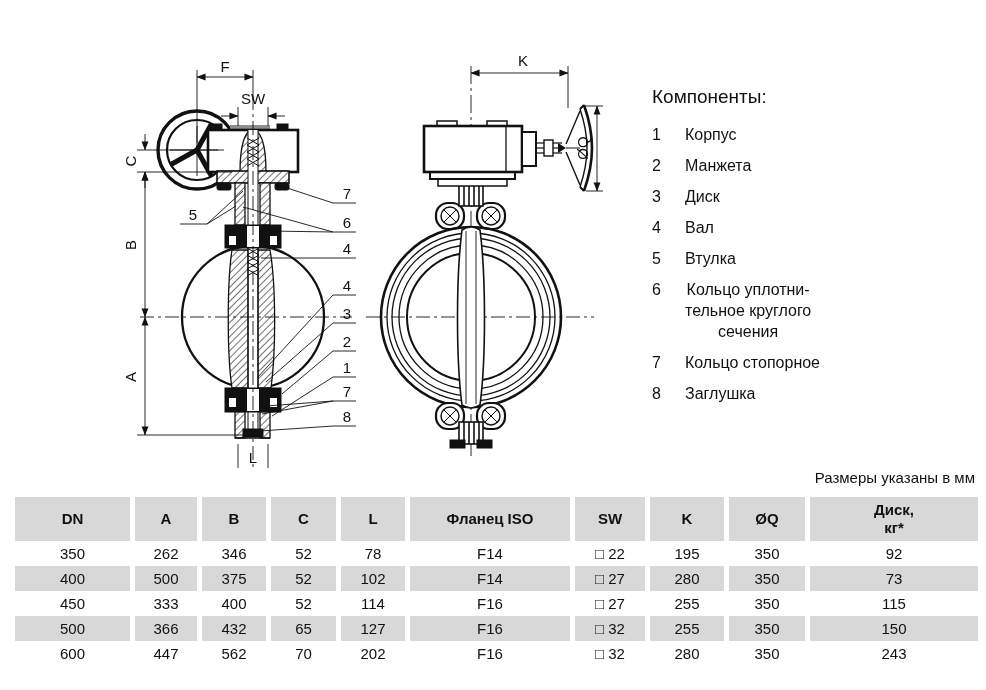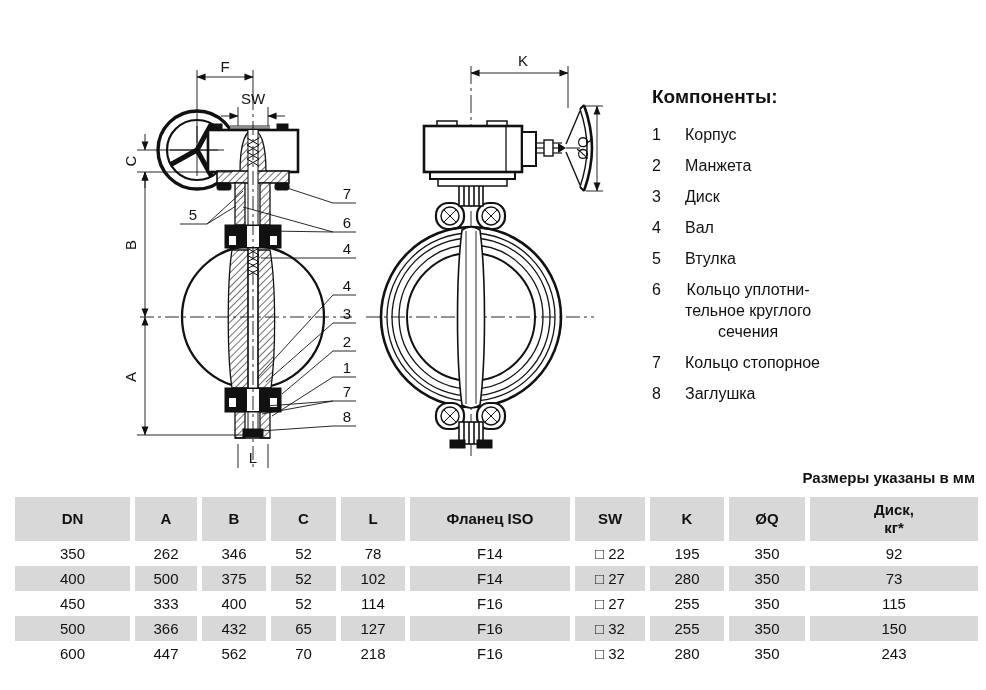--- a/index.html
+++ b/index.html
@@ -4,26 +4,26 @@
 <style>
   html,body{margin:0;padding:0;background:#ffffff;}
   body{width:986px;height:690px;position:relative;font-family:"Liberation Sans",sans-serif;color:#111;overflow:hidden;}
   .abs{position:absolute;}
   
   #drawing{left:0;top:0;}
   .dimtxt{font-size:15px;fill:#111;}
   .callout{font-size:15px;fill:#111;}
   
   #components{left:652px;top:86px;width:320px;}
-  .comp-title{font-size:19px;font-weight:bold;margin:0 0 16px 0;}
+  .comp-title{font-size:19px;font-weight:normal;margin:0 0 16px 0;}
   .comp-row{display:flex;line-height:21px;font-size:16px;margin-bottom:10px;}
   .comp-num{width:33px;flex:0 0 33px;}
   .comp-label{white-space:pre-line;text-align:center;}
   
-  #size-note{top:469px;right:11px;font-size:15px;font-weight:bold;text-align:left;}
+  #size-note{top:469px;right:11px;font-size:15px;font-weight:normal;text-align:left;}
   #dim-table{left:10px;top:497px;width:973px;border-collapse:separate;border-spacing:5px 0;table-layout:fixed;font-size:15px;}
   #dim-table th{background:#d8d8d8;font-weight:bold;height:44px;text-align:center;vertical-align:middle;white-space:pre-line;padding:0;line-height:18px;}
   #dim-table td{height:25px;text-align:center;vertical-align:middle;padding:0;margin-top:33px;}
   tr.shaded td{background:#d8d8d8;}
 </style>
 </head>
 <body>
 
 <svg id="drawing" class="abs" width="650" height="478" viewBox="0 0 650 478">
   <defs>
@@ -394,21 +394,21 @@
       <td>□ 32</td>
       <td>255</td>
       <td>350</td>
       <td>150</td>
     </tr>
     <tr>
       <td>600</td>
       <td>447</td>
       <td>562</td>
       <td>70</td>
-      <td>218</td>
+      <td>202</td>
       <td>F16</td>
       <td>□ 32</td>
       <td>280</td>
       <td>350</td>
       <td>243</td>
     </tr>
   </tbody>
 </table>
 
 </body></html>

